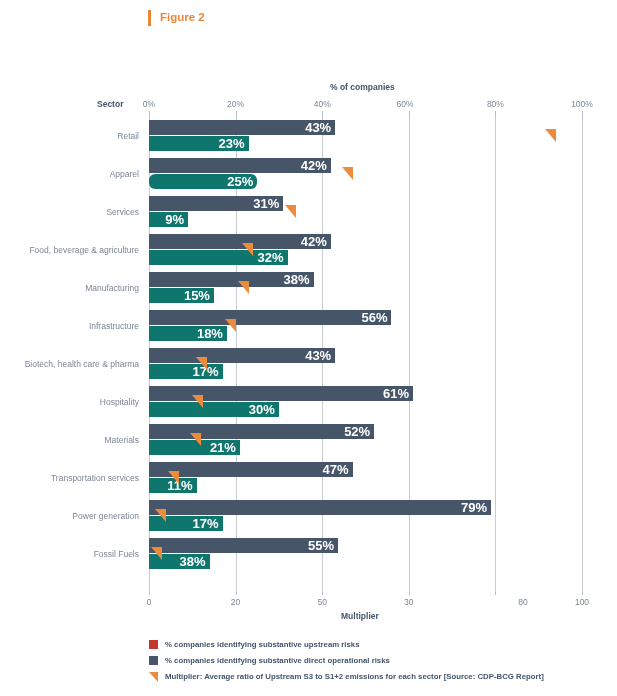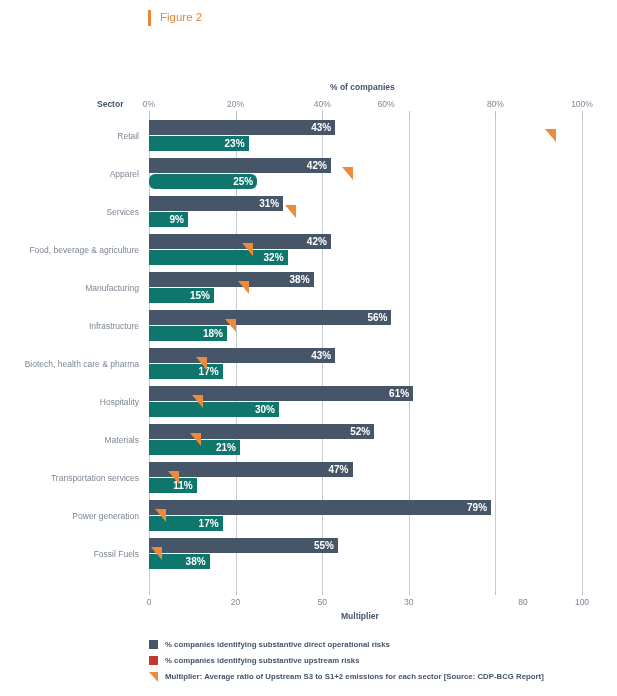--- a/index.html
+++ b/index.html
@@ -18,21 +18,21 @@
   #header {
     position: absolute;
     left: 148px;
     top: 10px;
     width: 420px;
     padding-left: 9px;
     border-left: 3px solid #e8873a;
   }
   #fig-label {
     font-size: 11.5px;
-    font-weight: normal;
+    font-weight: bold;
     color: #e8873a;
     line-height: 15px;
     margin-bottom: 1px;
   }
   #fig-title {
     font-size: 11.5px;
     font-weight: bold;
     color: #c0392b;
     line-height: 15.5px;
   }
@@ -147,21 +147,21 @@
   }
   .bar-dark { background: #475569; top: 2px; }
   .bar-red  { background: #0f766e; top: 18px; }
 
   .bar-value {
     position: absolute;
     right: 4px;
     top: 0;
     height: 15px;
     line-height: 15px;
-    font-size: 10px;
+    font-size: 13px;
     font-weight: bold;
     color: #ffffff;
     white-space: nowrap;
   }
 
   
   .marker {
     position: absolute;
     top: 11px;
     width: 11px;
@@ -224,21 +224,21 @@
   <div id="sector-header">Sector</div>
   <div id="bottom-axis-title">Multiplier</div>
 
   <div id="ticks-top">
       <div class="top-tick-label" style="left: 149px;">0%</div>
       <div class="top-tick-mark" style="left: 149px;"></div>
       <div class="top-tick-label" style="left: 235.6px;">20%</div>
       <div class="top-tick-mark" style="left: 235.6px;"></div>
       <div class="top-tick-label" style="left: 322.2px;">40%</div>
       <div class="top-tick-mark" style="left: 322.2px;"></div>
-      <div class="top-tick-label" style="left: 386px;">60%</div>
+      <div class="top-tick-label" style="left: 405px;">60%</div>
       <div class="top-tick-mark" style="left: 408.8px;"></div>
       <div class="top-tick-label" style="left: 495.4px;">80%</div>
       <div class="top-tick-mark" style="left: 495.4px;"></div>
       <div class="top-tick-label" style="left: 582px;">100%</div>
       <div class="top-tick-mark" style="left: 582px;"></div>
     </div>
   <div id="ticks-bottom">
       <div class="bot-tick-label" style="left: 149px;">0</div>
       <div class="bot-tick-mark" style="left: 149px;"></div>
       <div class="bot-tick-label" style="left: 235.6px;">20</div>
@@ -429,28 +429,28 @@
           </div>
           <div class="marker" style="left: 12.99px;">
             <i></i>
           </div>
         </div>
       </div>
   </div>
 
   <div id="legend">
       <div class="legend-row">
+        <div class="legend-swatch red"></div>
+        <div class="legend-text">% companies identifying substantive upstream risks</div>
+      </div>
+      <div class="legend-row">
         <div class="legend-swatch dark"></div>
         <div class="legend-text">% companies identifying substantive direct operational risks</div>
       </div>
       <div class="legend-row">
-        <div class="legend-swatch red"></div>
-        <div class="legend-text">% companies identifying substantive upstream risks</div>
-      </div>
-      <div class="legend-row">
         <div class="legend-swatch tri">
           <i></i>
         </div>
         <div class="legend-text">Multiplier: Average ratio of Upstream S3 to S1+2 emissions for each sector [Source: CDP-BCG Report]</div>
       </div>
     </div>
 
 </div>
 
 </body></html>

